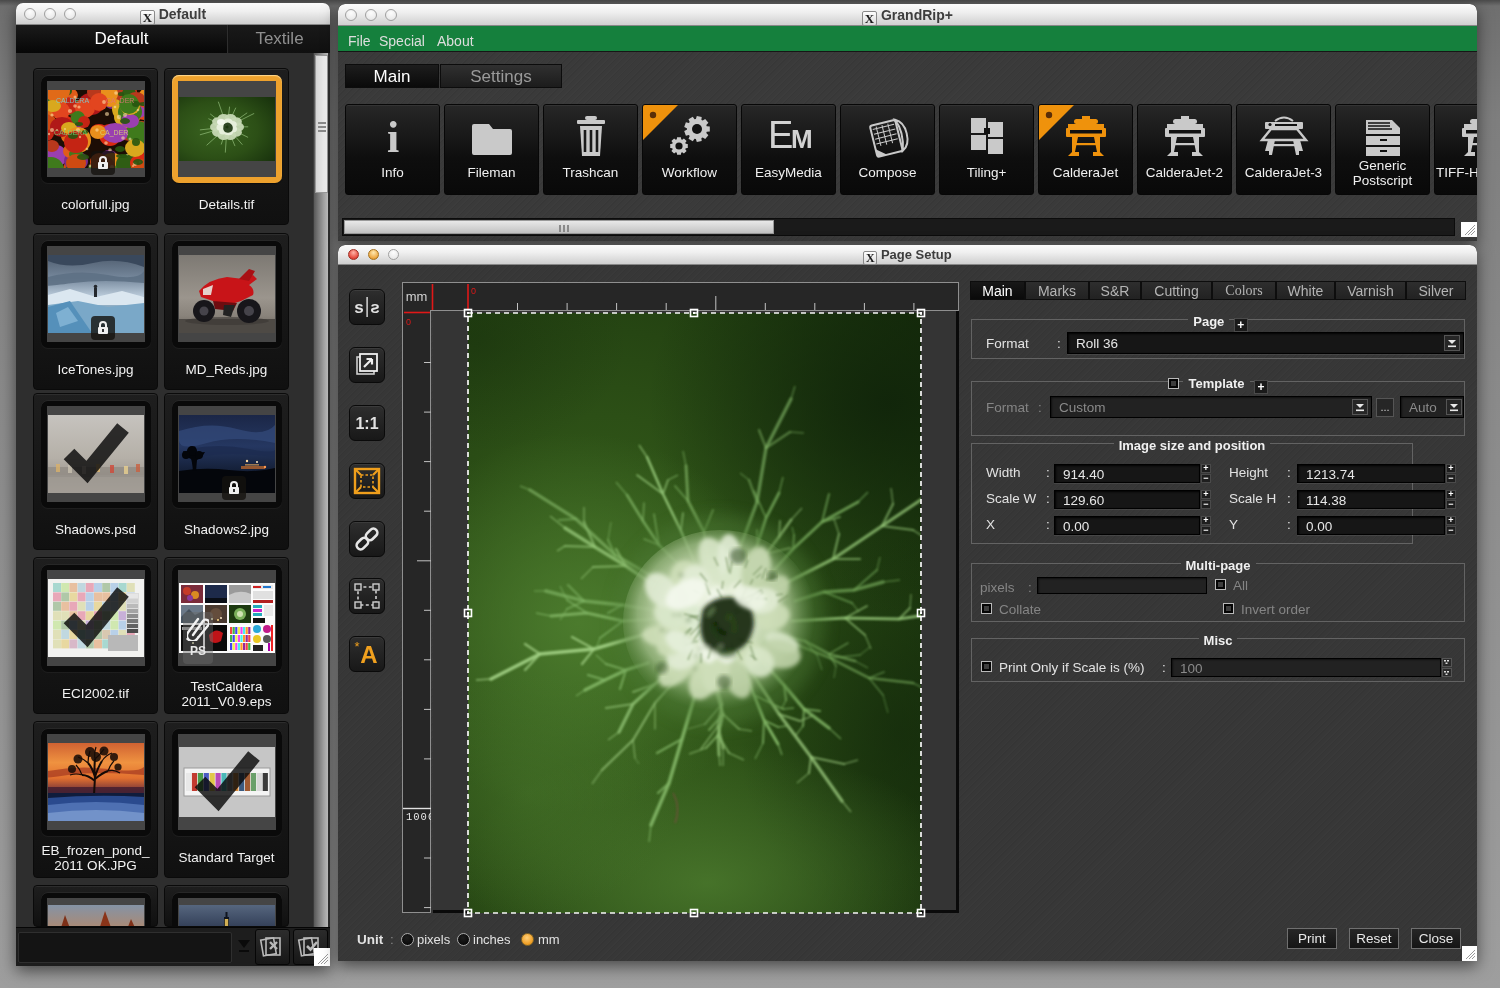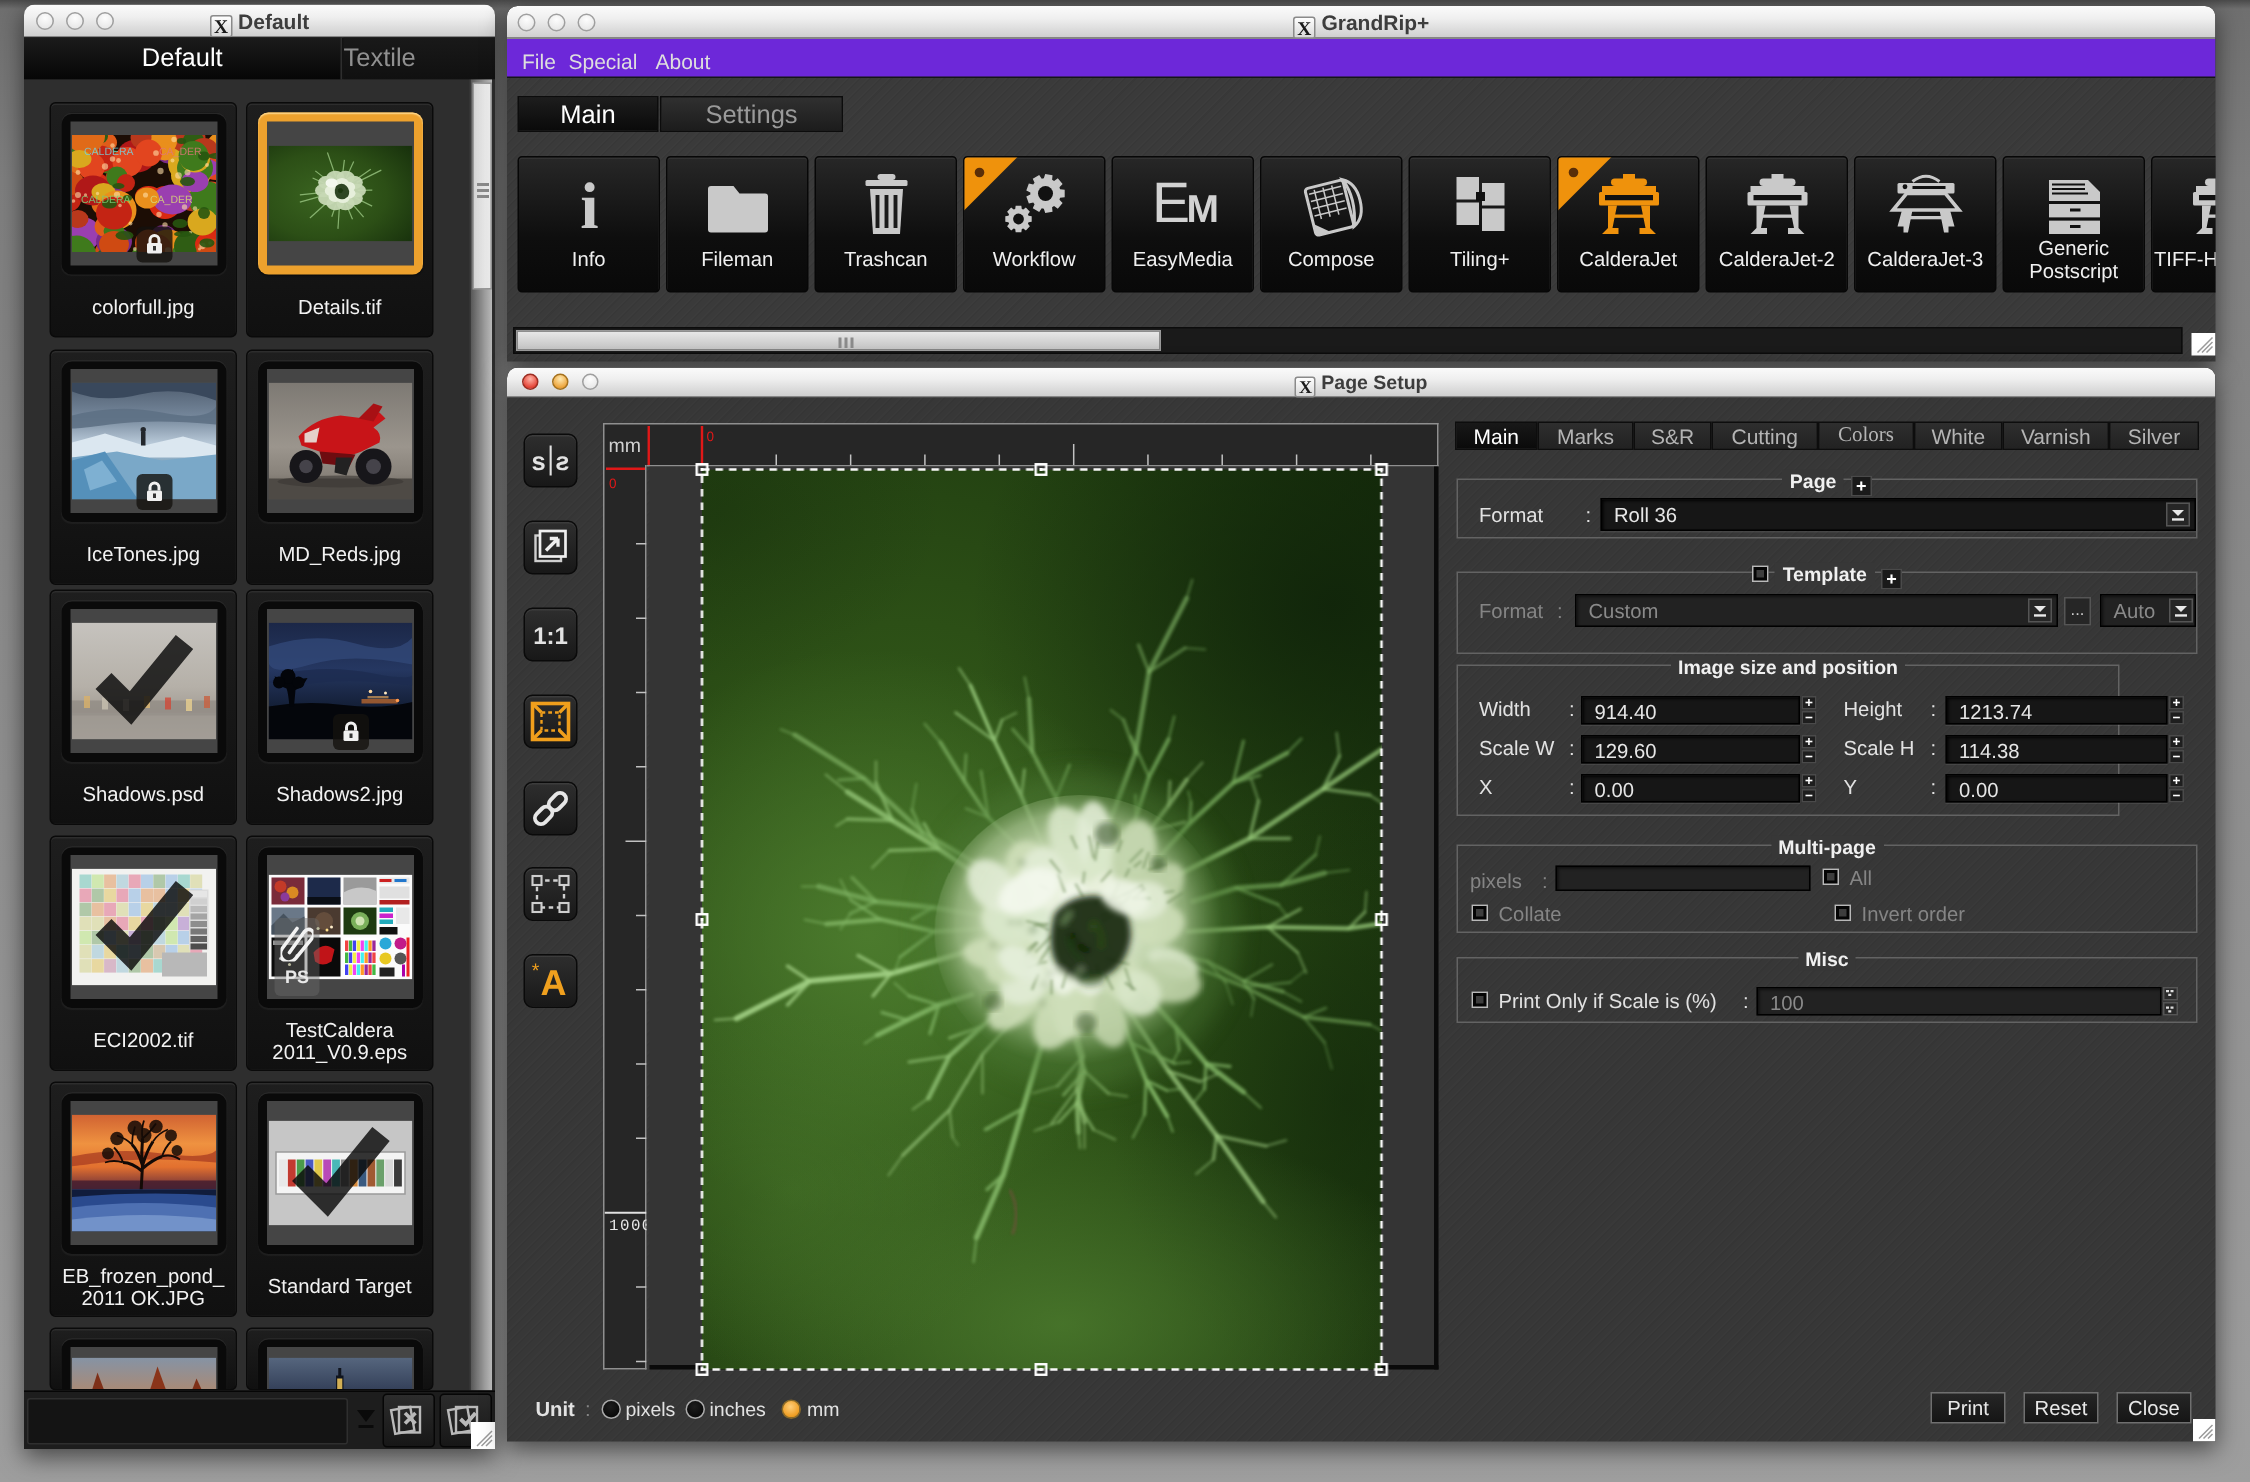--- a/index.html
+++ b/index.html
@@ -26,21 +26,21 @@
 .hatch { background-image:repeating-linear-gradient(135deg, rgba(255,255,255,.013) 0 1px, rgba(0,0,0,.045) 1px 2px, transparent 2px 5px); }
 .ab { position:absolute; }
 
 
 #wleft { left:16px; top:3px; width:314px; height:963px; background:#2e2e2e; }
 #wleft .tabbar { position:absolute; left:0; right:0; top:22px; height:28px; background:#131313; }
 #wleft .tab1 { position:absolute; left:0; top:0; width:212px; height:28px;
   background:linear-gradient(#1b1b1b,#060606); color:#fff; font-size:17px; text-align:center;
   line-height:27px; border-right:1px solid #2e2e2e; }
 #wleft .tab2 { position:absolute; left:213px; right:0; top:0; height:28px;
-  background:linear-gradient(#191919,#101010); color:#8f8f8f; font-size:17px; line-height:27px; }
+  background:linear-gradient(#191919,#101010); color:#8f8f8f; font-size:17px; text-align:center; line-height:27px; }
 #wleft .content { position:absolute; left:0; right:0; top:50px; height:874px; background:#2e2e2e; overflow:hidden; }
 .cell { position:absolute; width:125px; height:157px; background:linear-gradient(#1e1e1e,#101010);
   border-radius:4px; border:1px solid #0a0a0a; box-shadow:inset 0 1px 0 rgba(255,255,255,.07); }
 .fr { position:absolute; left:7px; top:6px; width:110px; height:108px; background:#0a0a0a;
   border-radius:7px; box-shadow:inset 0 1px 0 rgba(255,255,255,.12), 0 1px 1px rgba(255,255,255,.05); }
 .fr.sel { background:#eda12d; box-shadow:inset 0 1px 1px #ffd98f, 0 1px 1px rgba(0,0,0,.4); }
 .fr .inr { position:absolute; left:6px; top:6px; width:98px; height:96px; background:#454545; }
 .fr .ph { position:absolute; left:7px; top:15px; width:96px; height:78px; overflow:hidden; }
 .cap { position:absolute; left:0; width:100%; top:128px; text-align:center; color:#f2f2f2;
   font-size:13.5px; line-height:15px; }
@@ -50,21 +50,21 @@
   border-top:1px solid #060606; }
 #wleft .well { position:absolute; left:2px; top:4px; width:214px; height:31px; background:#141414;
   border:1px solid #2f2f2f; border-radius:2px; }
 #wleft .dnar { position:absolute; left:220px; top:10px; width:16px; height:16px; }
 #wleft .bbtn { position:absolute; top:1px; width:35px; height:36px; background:linear-gradient(#2c2c2c,#171717);
   border:1px solid #060606; border-radius:3px; }
 #wleft .grip, #wgr .grip, #wps .grip { position:absolute; background:#fff; }
 
 
 #wgr { left:338px; top:4px; width:1139px; height:237px; background:#3a3a3a; overflow:hidden; border-radius:7px 7px 0 0; }
-#wgr .menub { position:absolute; left:0; right:0; top:22px; height:26px; background:#6d28d9;
+#wgr .menub { position:absolute; left:0; right:0; top:22px; height:26px; background:#15803d;
   border-bottom:1px solid #161616; color:#dedede; font-size:14px; }
 #wgr .menub span { position:absolute; top:7px; }
 .gtab { position:absolute; height:24px; font-size:17px; text-align:center; line-height:23px; border:1px solid #0c0c0c; }
 .ibtn { position:absolute; top:100px; width:95px; height:91px; border-radius:3px;
   background:linear-gradient(#272727,#0e0e0e 60%,#090909); border:1px solid #070707;
   box-shadow:inset 0 1px 0 rgba(255,255,255,.06); overflow:hidden; }
 .ibtn .lab { position:absolute; left:0; width:100%; top:60px; text-align:center; color:#f0f0f0; font-size:13.5px; line-height:15px; }
 .ibtn .ic { position:absolute; left:0; top:7px; width:100%; height:50px; text-align:center; }
 .corner { position:absolute; left:-1px; top:-1px; width:40px; height:40px; }
 #wgr .hsb { position:absolute; left:4px; right:22px; top:214px; height:18px; background:#1a1a1a;

